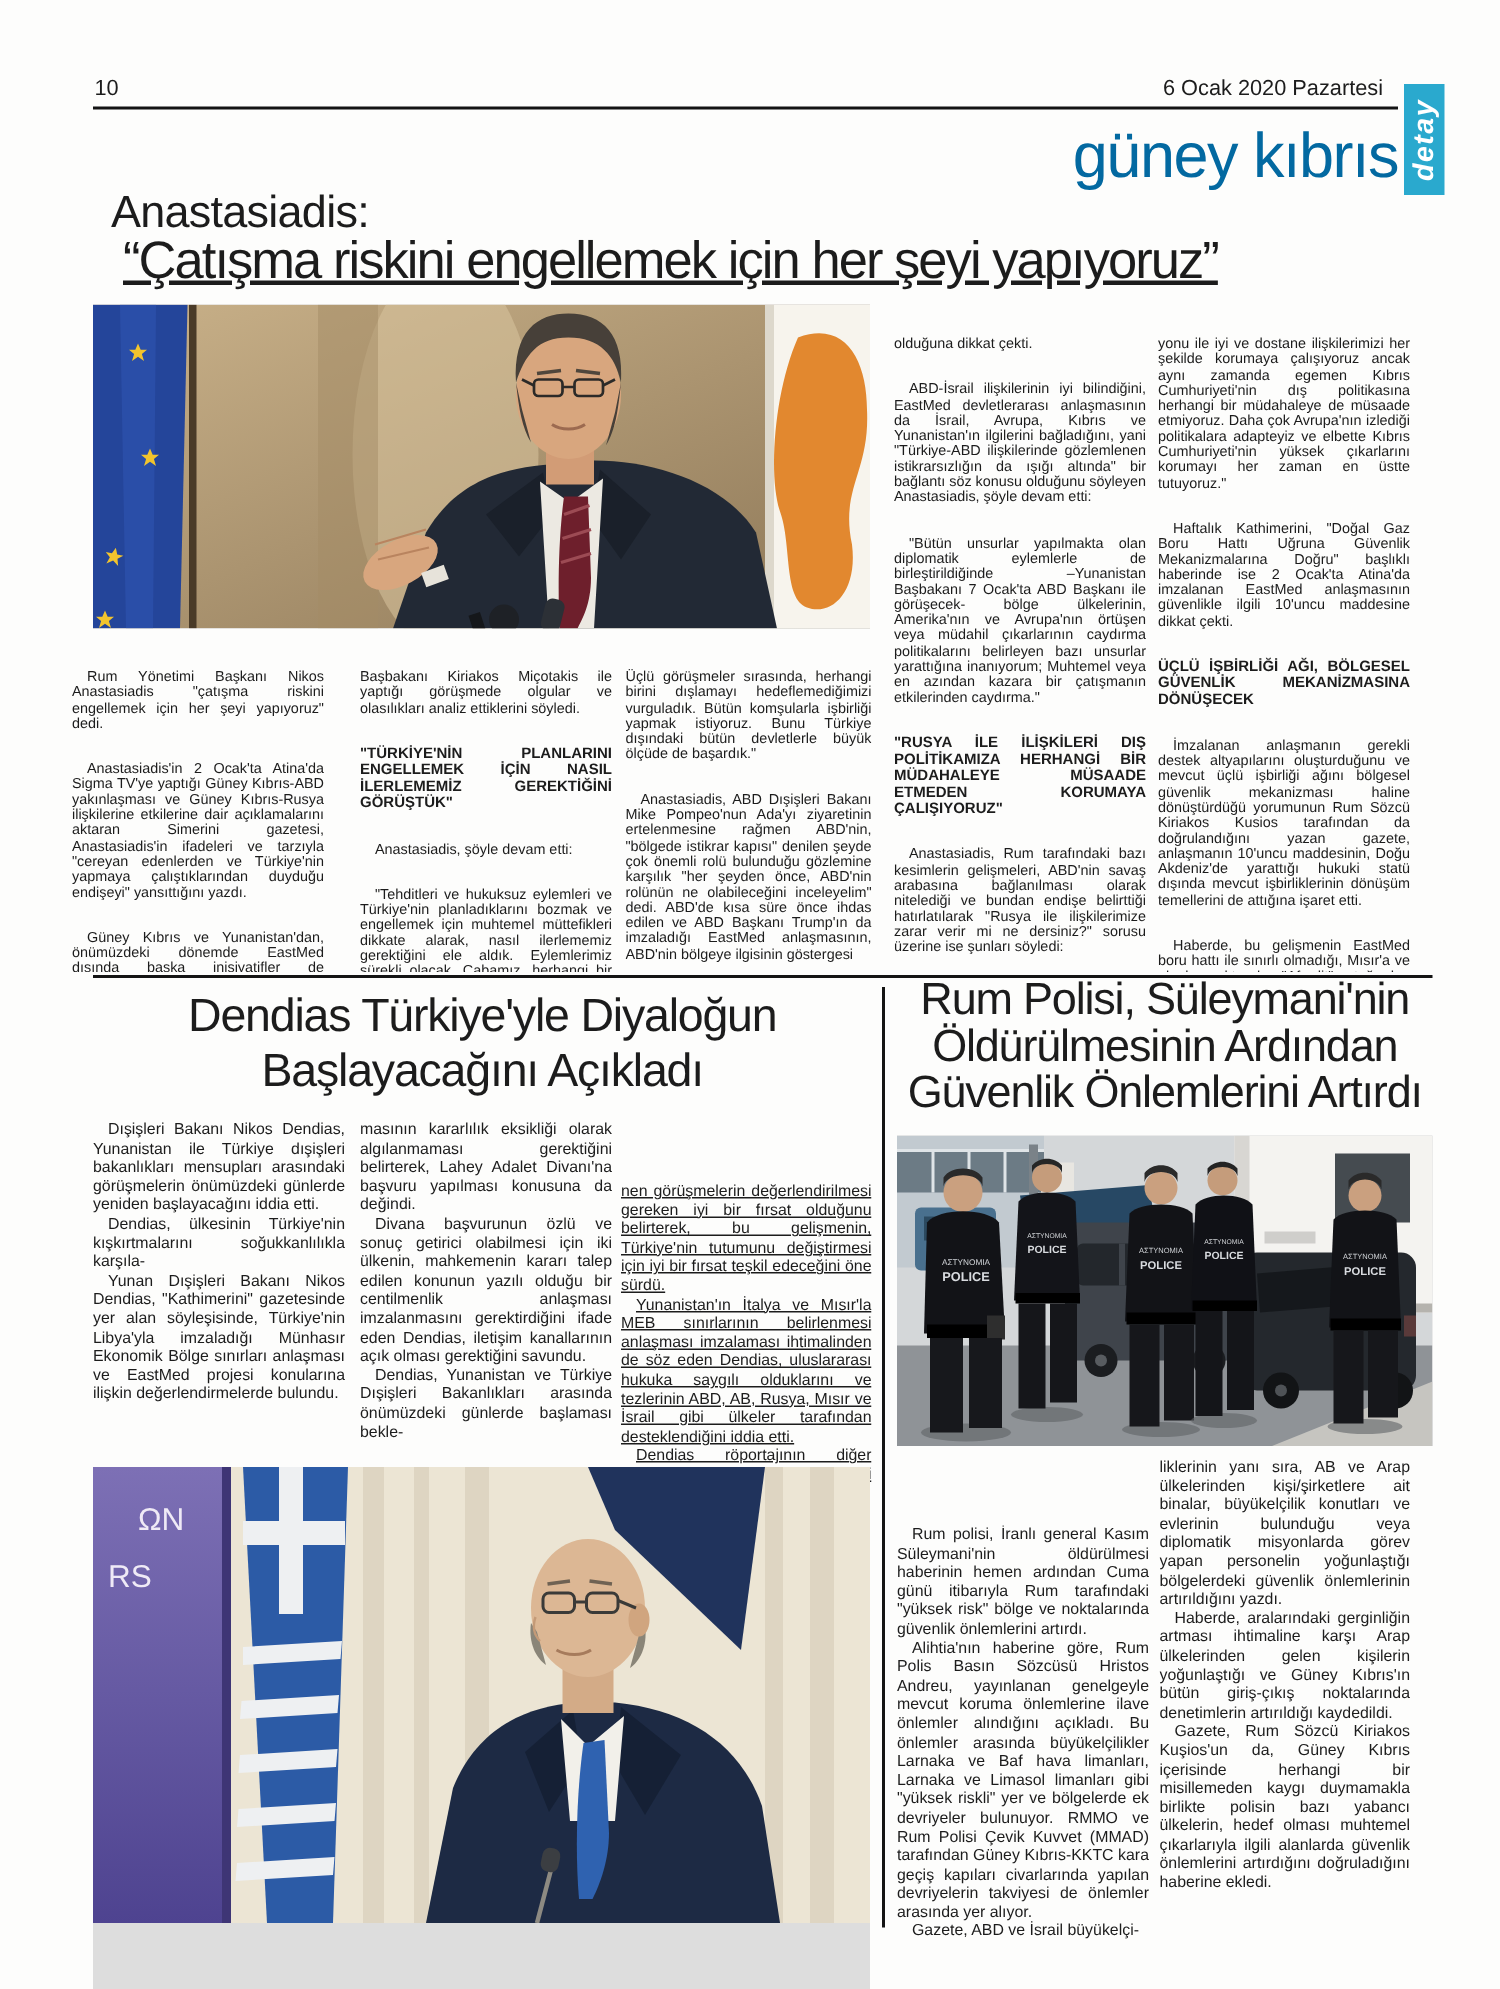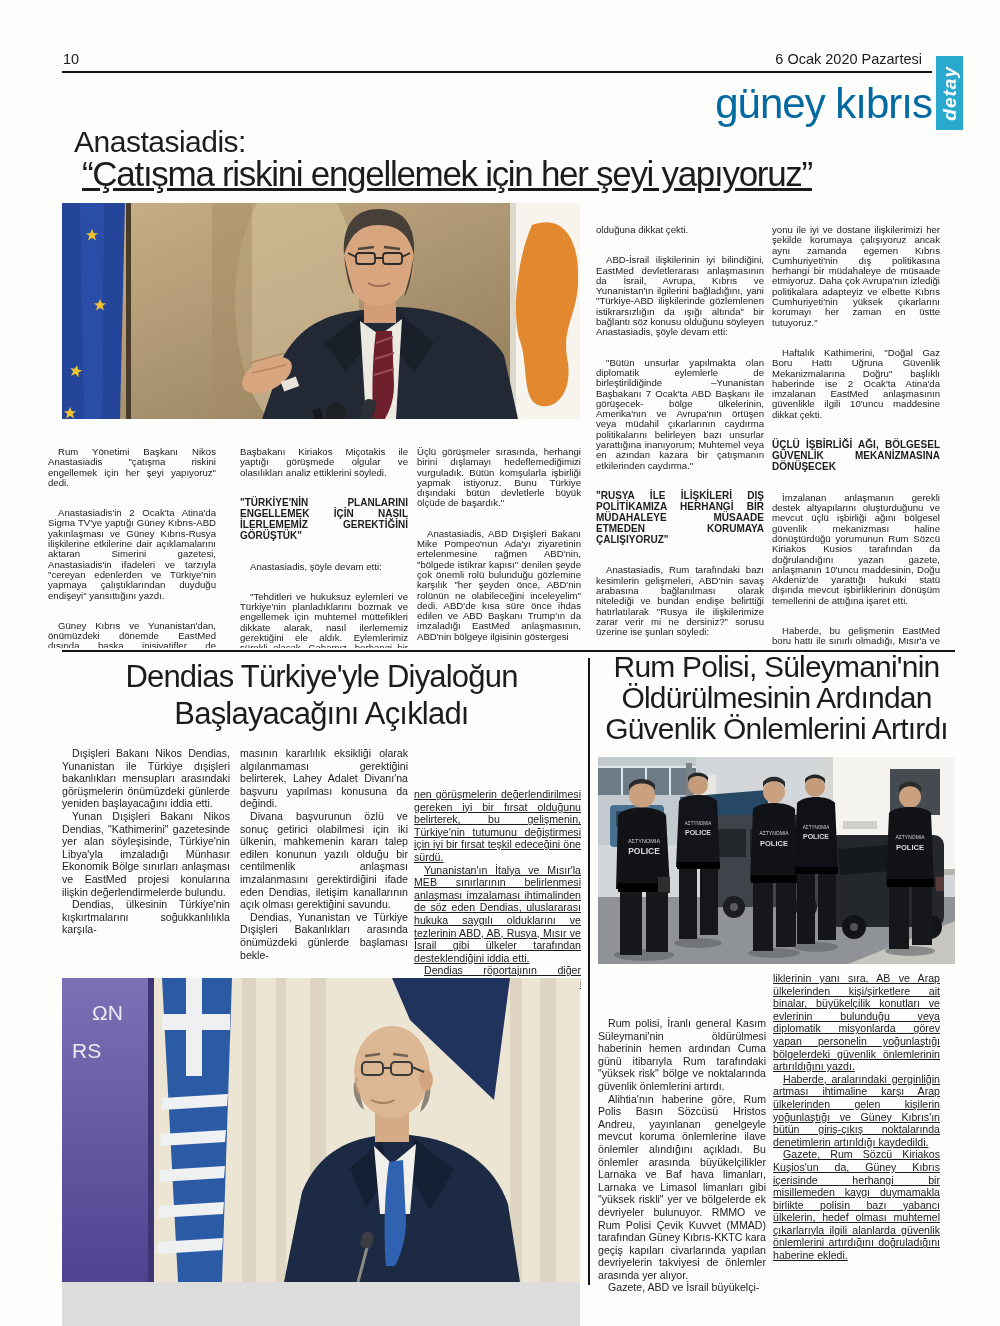--- a/index.html
+++ b/index.html
@@ -44,21 +44,21 @@
   #s1c2{left:240px;top:427px;width:168px;height:221px;}
   #s1c3{left:417px;top:427px;width:164px;height:221px;}
   #s1c4{left:596px;top:205px;width:168px;height:443px;}
   #s1c5{left:772px;top:205px;width:168px;height:443px;}
   
   #s2c1{left:62px;top:747px;width:168px;height:216px;}
   #s2c2{left:240px;top:747px;width:168px;height:216px;}
   #s2c3{left:414px;top:788px;width:167px;height:216px;text-decoration:underline;}
   
   #s3c1{left:598px;top:972px;width:168px;height:312px;margin-top:45px;}
-  #s3c2{left:773px;top:972px;width:167px;height:312px;text-decoration:underline;}
+  #s3c2{left:773px;top:972px;width:167px;height:312px;}
 </style>
 </head>
 <body>
 
 <div id="page">
 
   <div class="abs pagenum">10</div>
   <div class="abs date">6 Ocak 2020  Pazartesi</div>
   <div class="abs hrule header-rule"></div>
   <div class="abs detay-box">
@@ -167,22 +167,22 @@
   <div class="abs vrule"></div>
 
   <div class="abs head2">
     <div>Dendias Türkiye'yle Diyaloğun</div>
     <div>Başlayacağını Açıkladı</div>
   </div>
 
   <div id="s2c1" class="col s2">
 
   <p class="blk ind">Dışişleri Bakanı Nikos Dendias, Yunanistan ile Türkiye dışişleri bakanlıkları mensupları arasındaki görüşmelerin önümüzdeki günlerde yeniden başlayacağını iddia etti.</p>
+      <p class="blk ind">Dendias, ülkesinin Türkiye'nin kışkırtmalarını soğukkanlılıkla karşıla-</p>
       <p class="blk ind gap2">Yunan Dışişleri Bakanı Nikos Dendias, "Kathimerini" gazetesinde yer alan söyleşisinde, Türkiye'nin Libya'yla imzaladığı Münhasır Ekonomik Bölge sınırları anlaşması ve EastMed projesi konularına ilişkin değerlendirmelerde bulundu.</p>
-      <p class="blk ind">Dendias, ülkesinin Türkiye'nin kışkırtmalarını soğukkanlılıkla karşıla-</p>
     </div>
   <div id="s2c2" class="col s2">
 
   <p class="blk">masının kararlılık eksikliği olarak algılanmaması gerektiğini belirterek, Lahey Adalet Divanı'na başvuru yapılması konusuna da değindi.</p>
       <p class="blk ind">Divana başvurunun özlü ve sonuç getirici olabilmesi için iki ülkenin, mahkemenin kararı talep edilen konunun yazılı olduğu bir centilmenlik anlaşması imzalanmasını gerektirdiğini ifade eden Dendias, iletişim kanallarının açık olması gerektiğini savundu.</p>
       <p class="blk ind">Dendias, Yunanistan ve Türkiye Dışişleri Bakanlıkları arasında önümüzdeki günlerde başlaması bekle-</p>
     </div>
   <div id="s2c3" class="col s2">
 
   <p class="blk">nen görüşmelerin değerlendirilmesi gereken iyi bir fırsat olduğunu belirterek, bu gelişmenin, Türkiye'nin tutumunu değiştirmesi için iyi bir fırsat teşkil edeceğini öne sürdü.</p>

